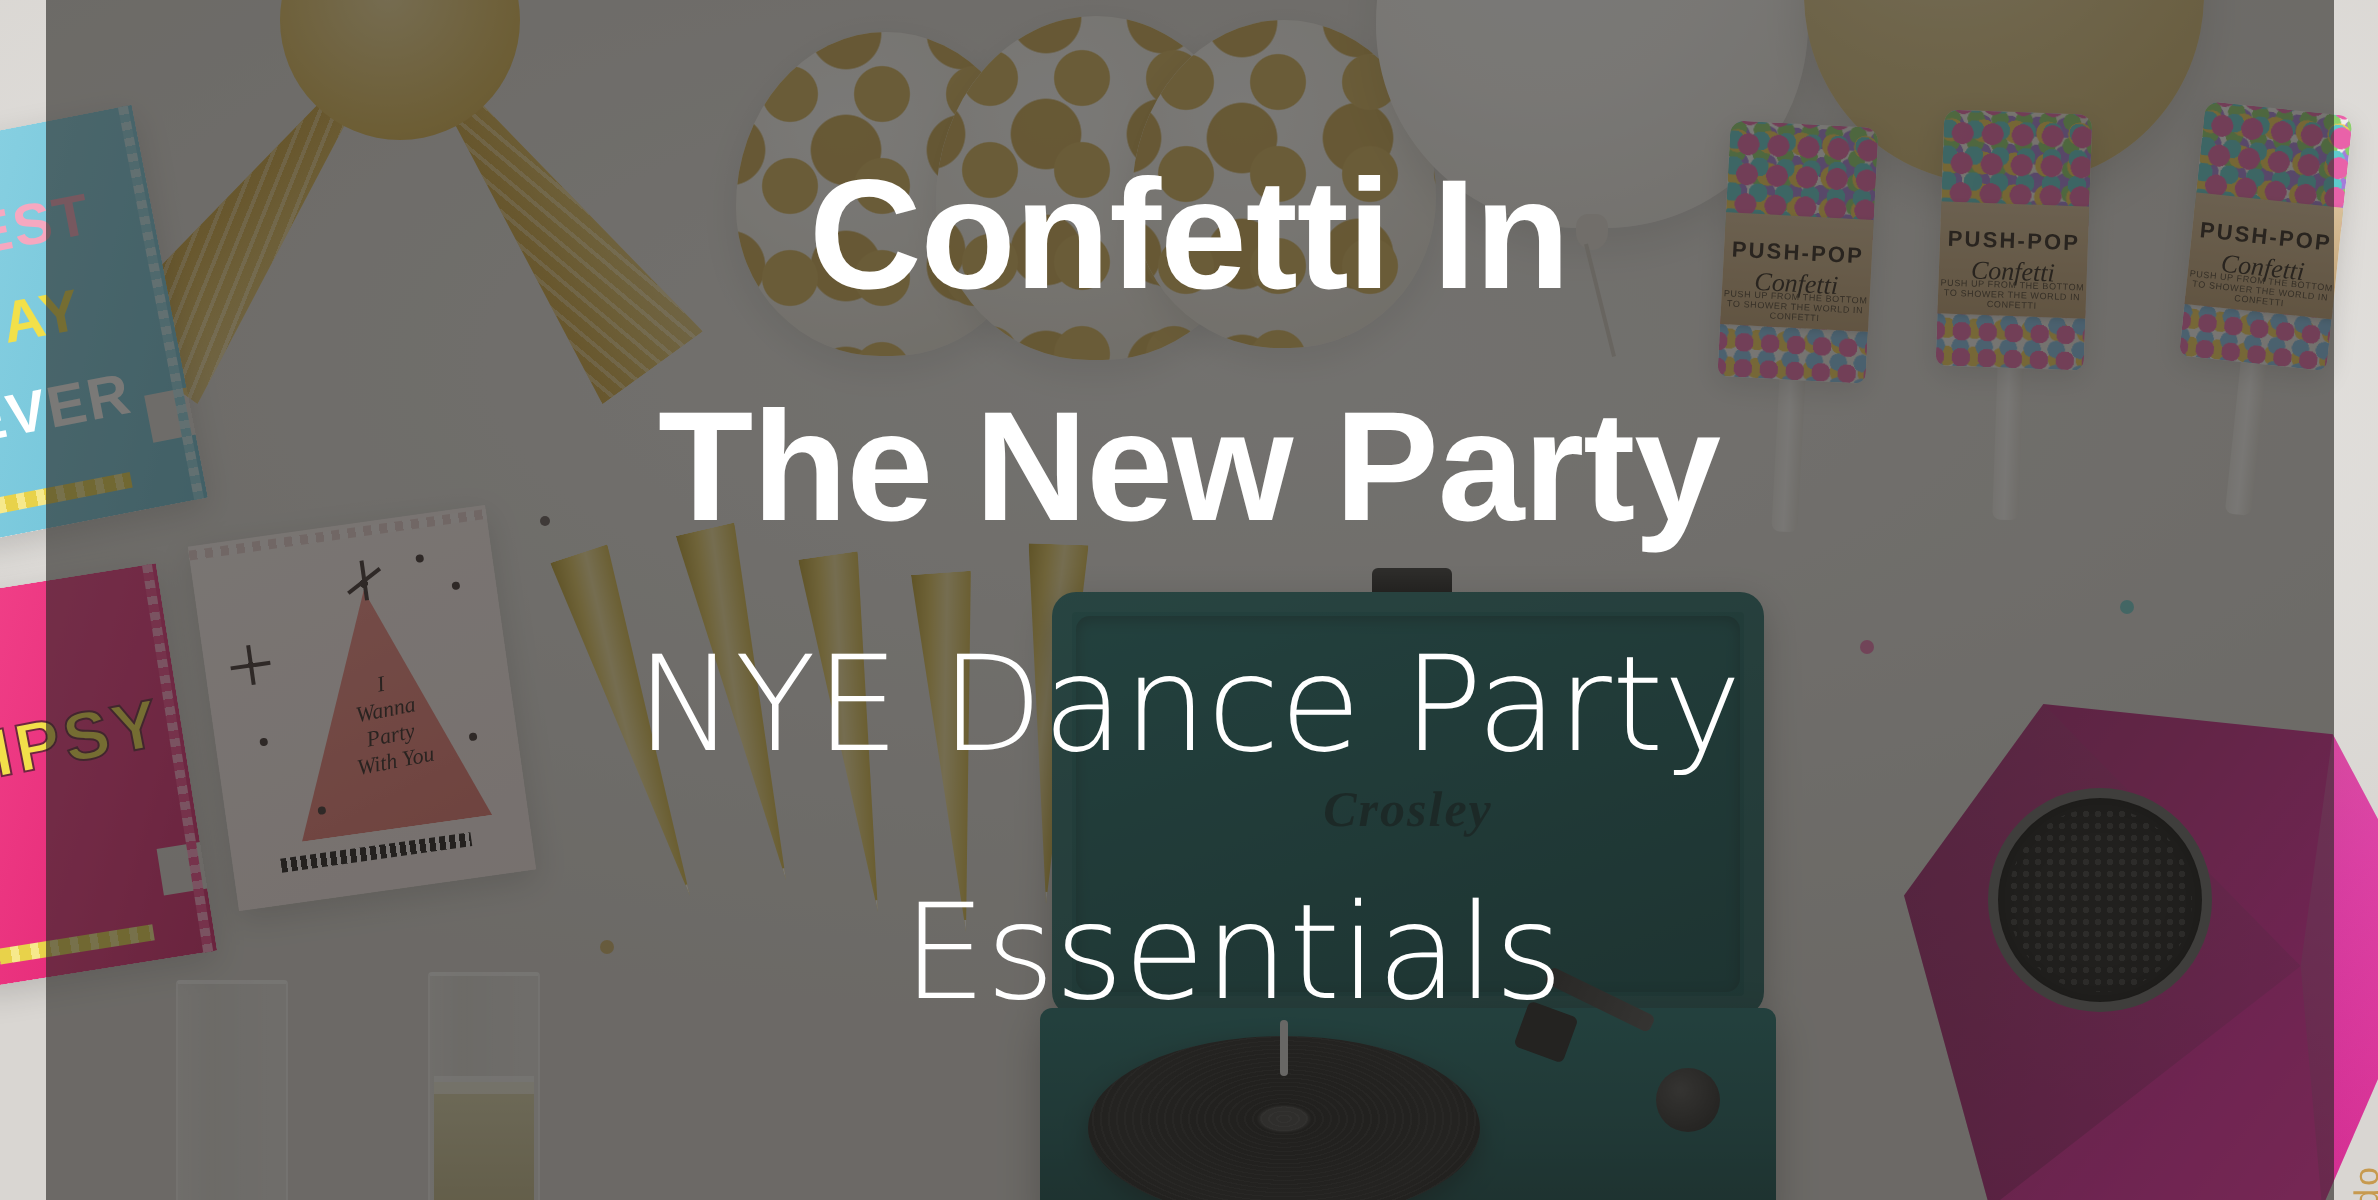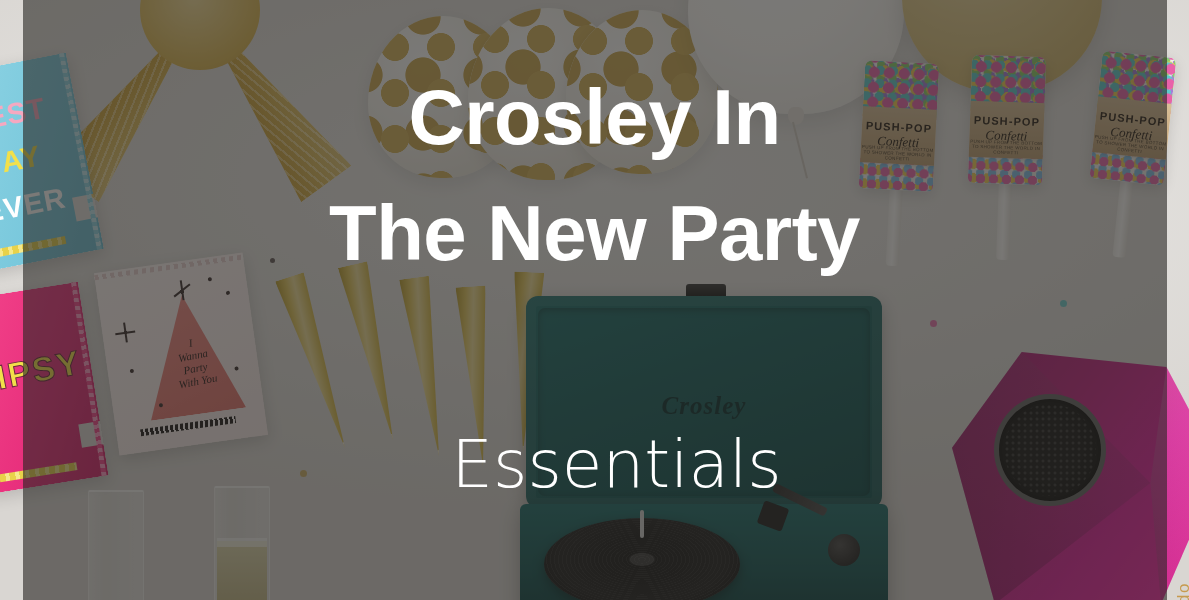--- a/index.html
+++ b/index.html
@@ -365,21 +365,21 @@
   }
   .t1{top:74px;}
   .t2{top:190px;}
   .subtitle{
     position:absolute;left:0;right:0;text-align:center;
     color:#ffffff;font-weight:300;
     font-family:"DejaVu Sans","Liberation Sans",sans-serif;
     font-size:66px;line-height:74px;letter-spacing:0px;
   }
   .s1{top:316px;}
-  .s2{top:428px;padding-left:44px;}
+  .s2{top:440px;padding-left:44px;}
 </style>
 </head>
 <body>
 
 <div class="banner">
 
   <div class="photo">
     <div class="backdrop"></div>
 
     <div class="star">
@@ -538,18 +538,19 @@
 
     <div class="scatter" style="left:270px;top:258px;background:#3a2e2d;width:5px;height:5px;"></div>
     <div class="scatter" style="left:300px;top:470px;background:#c9a344;"></div>
     <div class="scatter" style="left:930px;top:320px;background:#e84fa0;"></div>
     <div class="scatter" style="left:1060px;top:300px;background:#4bc6c9;"></div>
   </div>
 
   <div class="overlay"></div>
 
   <div class="text">
-    <div class="title t1">Crosley In</div>
+    <div class="title t1">Confetti In</div>
     <div class="title t2">The New Party</div>
+    <div class="subtitle s1">NYE Dance Party</div>
     <div class="subtitle s2">Essentials</div>
   </div>
 
 </div>
 
 </body></html>

